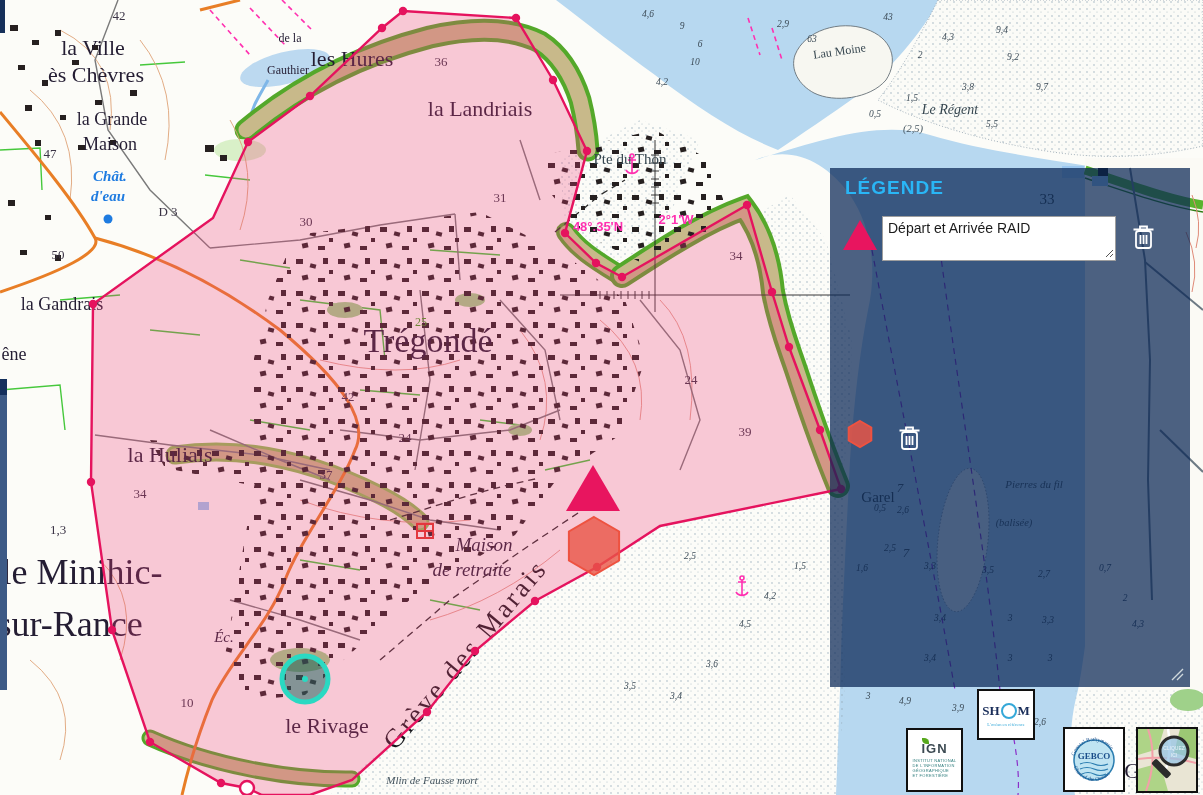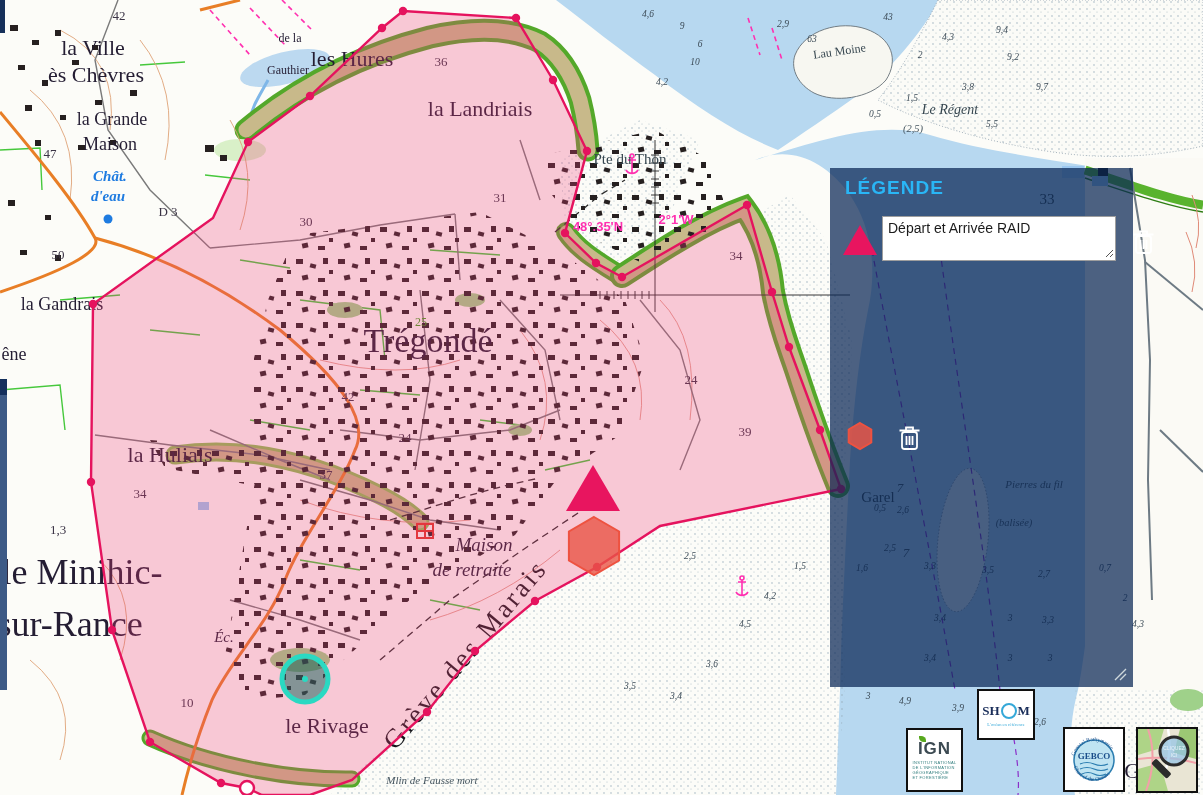--- a/index.html
+++ b/index.html
@@ -23,38 +23,38 @@
   .lb.sea{font-size:15px;fill:#36464f;}
   .lb.sea-i{font-size:14px;font-style:italic;fill:#36464f;}
   .lb.sea-sm{font-size:12px;fill:#36464f;}
   .lb.sea-i-sm{font-size:11px;font-style:italic;fill:#44545e;}
   .lb.snd2{font-size:10.5px;font-style:italic;fill:#44545e;}
   .lb.snd-lg{font-size:13px;font-style:italic;fill:#44545e;}
   .lb.sea-rot{font-size:27px;letter-spacing:3px;fill:#16161a;}
   .snd{font-family:"Liberation Serif",serif;font-style:italic;font-size:9.5px;fill:#3c4b57;text-anchor:middle;}
 
   
-  .legend-panel{position:absolute;left:830px;top:168px;width:303px;height:519px;
+  .legend-panel{position:absolute;left:830px;top:168px;width:360px;height:519px;
     background:rgba(8,38,84,0.72);color:#fff;}
   .legend-title{position:absolute;left:15px;top:9px;font-size:19px;font-weight:bold;
     letter-spacing:1px;color:#29b6f6;}
-  .legend-row{position:absolute;left:8px;display:flex;align-items:center;}
+  .legend-row{position:absolute;left:8px;display:flex;align-items:flex-start;}
   .licon{width:44px;display:flex;justify-content:center;padding-top:2px;}
   .lfield{position:relative;}
   .lfield textarea{width:222px;height:37px;resize:none;border:1px solid #9e9e9e;
     background:#fff;color:#1c1c1c;font-family:"Liberation Sans",sans-serif;font-size:14px;
     padding:3px 5px;border-radius:0;outline:none;display:block;}
   .resize-glyph{position:absolute;right:2px;bottom:3px;width:9px;height:9px;pointer-events:none;}
   .trash-btn{background:none;border:none;padding:0;margin:8px 0 0 16px;cursor:pointer;line-height:0;}
   .panel-resize{position:absolute;right:6px;bottom:6px;width:14px;height:14px;}
 
   
   .logo-tile{position:absolute;background:#fff;border:2px solid #101010;box-sizing:border-box;
     display:flex;flex-direction:column;align-items:center;justify-content:center;overflow:hidden;}
-  .ign-word{font-size:17px;font-weight:bold;color:#3c4a52;letter-spacing:1px;line-height:1;position:relative;}
+  .ign-word{font-size:13px;font-weight:bold;color:#3c4a52;letter-spacing:1px;line-height:1;position:relative;}
   .ign-leaf{position:absolute;top:-4px;left:1px;width:7px;height:6px;background:#57a81d;
     border-radius:0 70% 0 70%;}
   .ign-lines{margin-top:3px;text-align:left;}
   .ign-lines div{font-size:4px;color:#2f7d7d;letter-spacing:.3px;line-height:1.3;}
   .shom-row{display:flex;align-items:center;font-weight:bold;color:#1a2e5a;font-size:13px;}
   .shom-o{width:12px;height:12px;border:2px solid #35a8d8;border-radius:50%;margin:0 1px;}
   .shom-tag{font-size:4.5px;color:#35a8d8;margin-top:3px;}
 
   .edge-sliver{position:absolute;background:#16305a;}
 </style>

